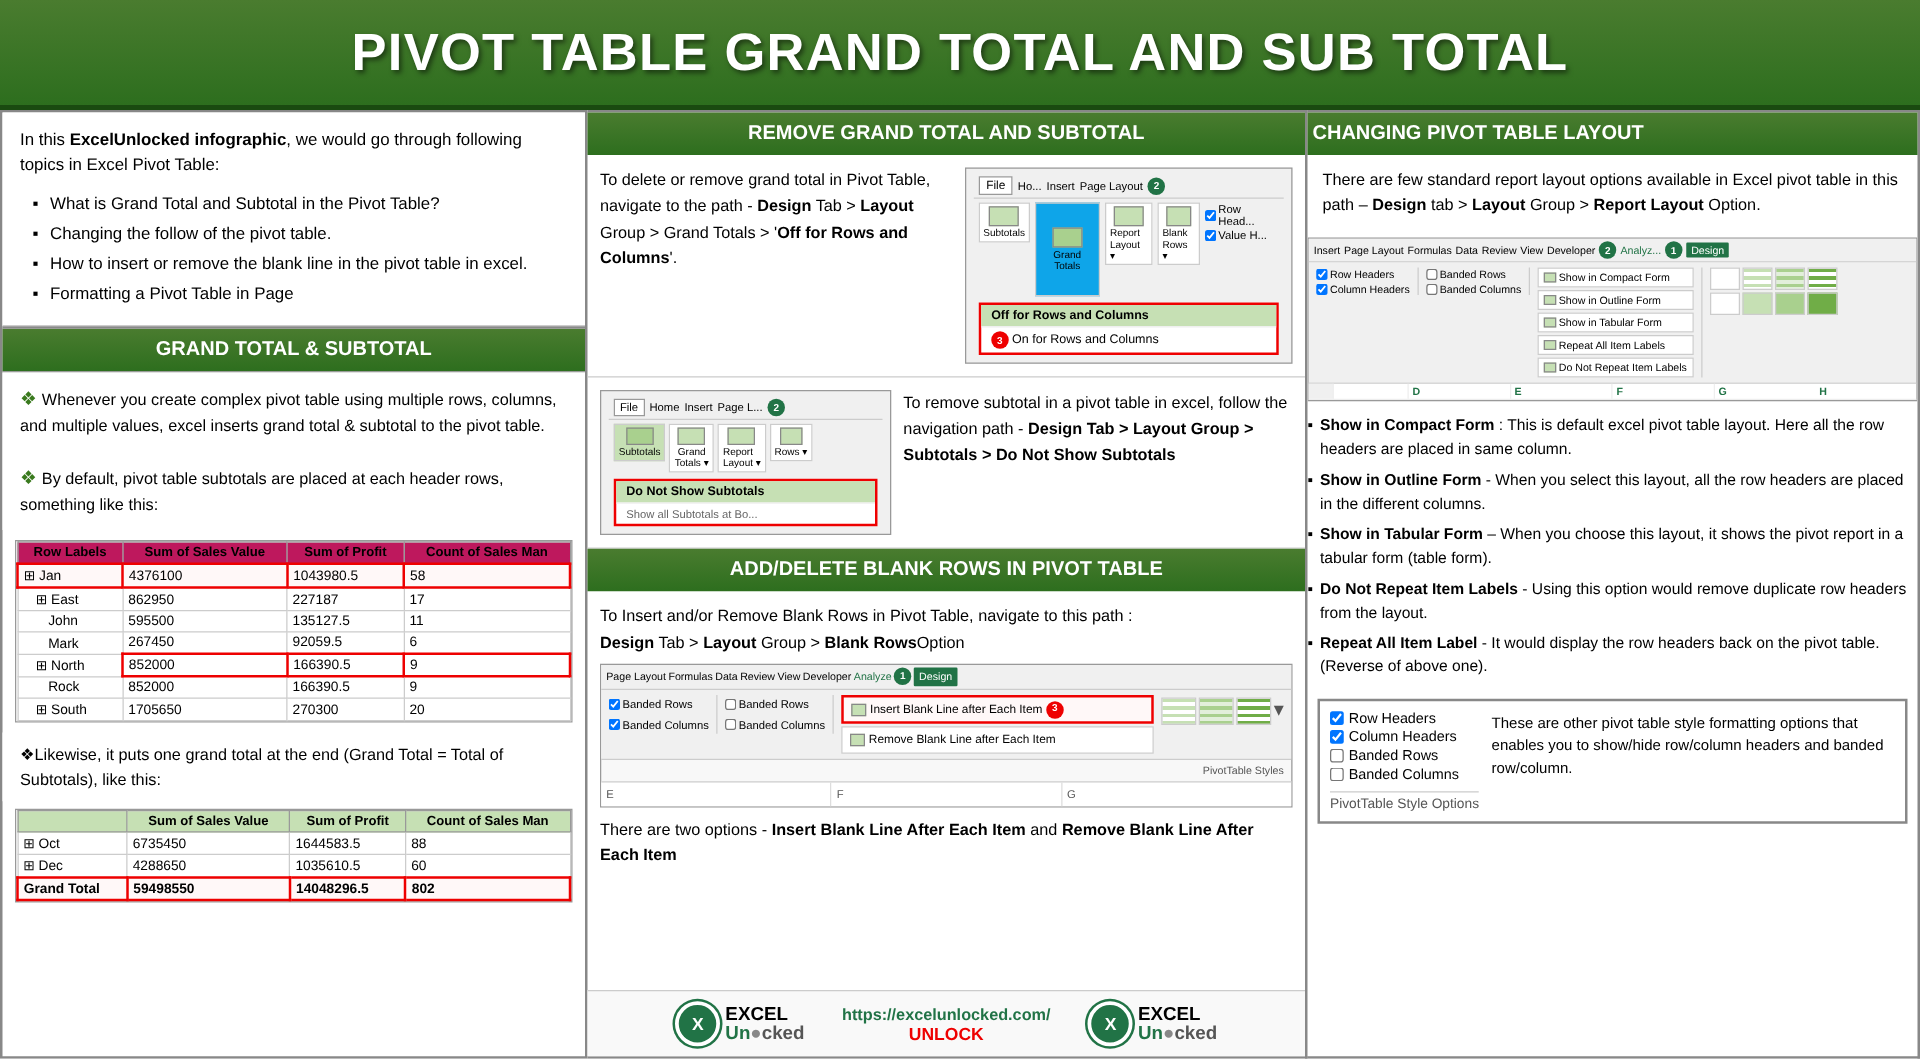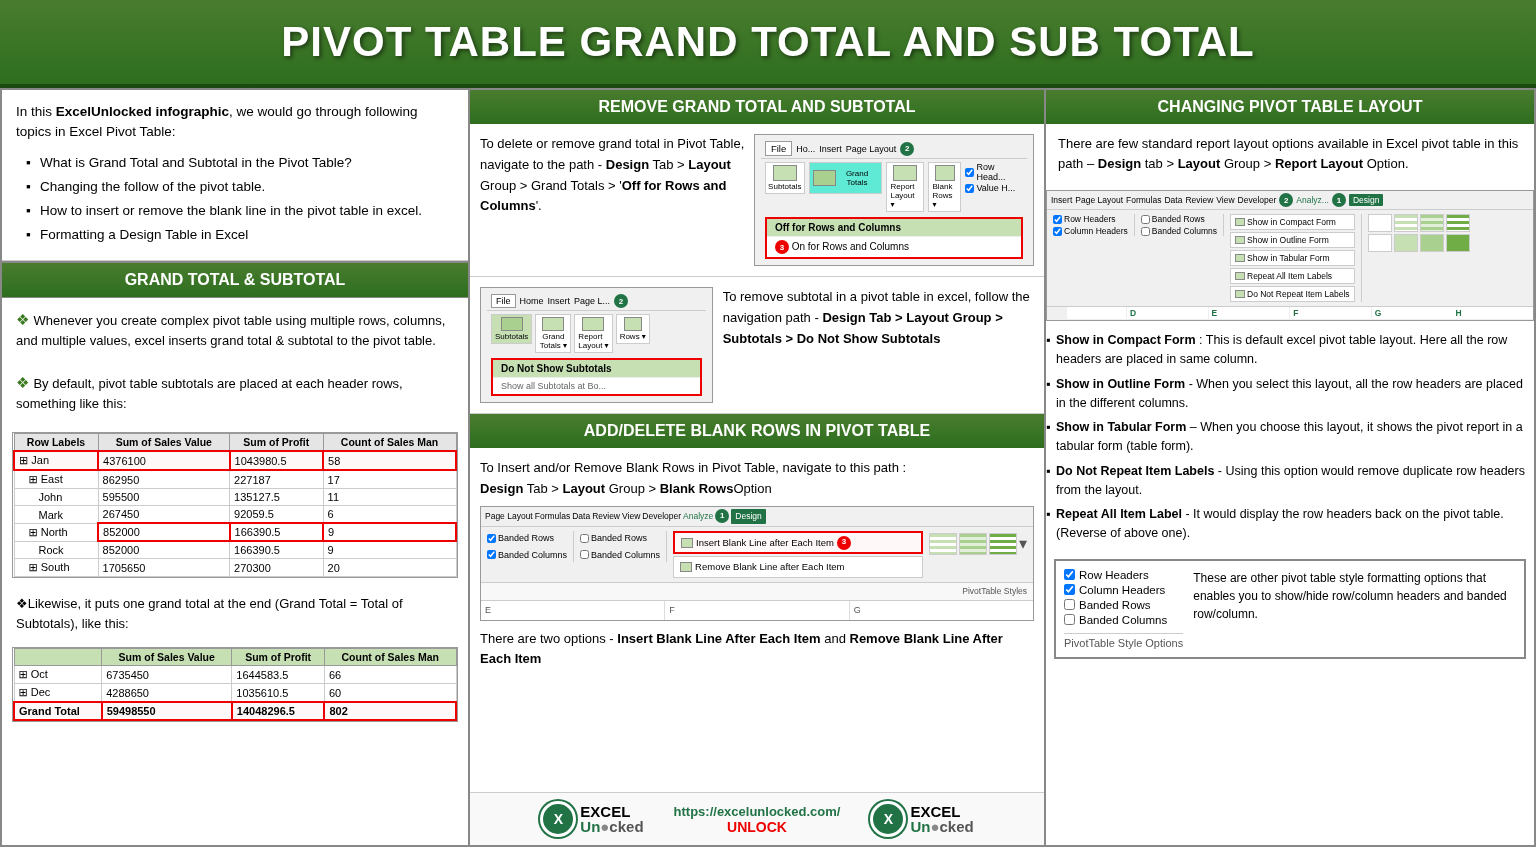--- a/index.html
+++ b/index.html
@@ -23,38 +23,38 @@
     .bullet-list li::before { content: "▪"; position: absolute; left: 0; color: #000; }
 
     .section-title { background: linear-gradient(to bottom, #4a7c2f, #2d6e1e); color: #fff; text-align: center; font-weight: 900; font-size: 16px; padding: 8px 4px; border-top: 2px solid #888; border-bottom: 1px solid #888; }
 
     .gt-section { padding: 10px 14px; font-size: 13px; line-height: 1.55; background: #fff; }
     .gt-section .diamond { color: #3a7a1e; margin-right: 4px; font-size: 15px; }
 
     
     .mini-table-wrap { margin: 8px 10px; border: 1px solid #999; font-size: 11px; }
     .mini-table-wrap table { width: 100%; border-collapse: collapse; }
-    .mini-table-wrap th { background: #e5e5e5; border: 1px solid #999; padding: 2px 4px; font-size: 10.5px; margin-top: 32px; }
+    .mini-table-wrap th { background: #be185d; border: 1px solid #999; padding: 2px 4px; font-size: 10.5px; margin-top: 32px; }
     .mini-table-wrap td { border: 1px solid #ccc; padding: 2px 4px; }
     .mini-table-wrap tr.highlight td { border: 2px solid #e00; background: #fff8f8; }
     .mini-table-wrap tr.highlighted-row td:nth-child(2), .mini-table-wrap tr.highlighted-row td:nth-child(3) { border: 2px solid #e00; }
 
     .gt-bottom { padding: 8px 14px; font-size: 13px; line-height: 1.5; background: #fff; }
     .mini-table2-wrap { margin: 6px 10px; border: 1px solid #999; font-size: 11px; }
     .mini-table2-wrap table { width: 100%; border-collapse: collapse; }
     .mini-table2-wrap th { background: #c6e0b4; border: 1px solid #999; padding: 2px 4px; font-size: 10.5px; }
     .mini-table2-wrap td { border: 1px solid #ccc; padding: 2px 4px; }
     .mini-table2-wrap tr.grand-row td { border: 2px solid #e00; font-weight: bold; background: #fff8f8; }
 
     
     .mid-col { flex: 1; border: 2px solid #888; border-left: none; display: flex; flex-direction: column; }
 
     .mid-section-top { background: linear-gradient(to bottom, #4a7c2f, #2d6e1e); color: #fff; text-align: center; font-weight: 900; font-size: 16px; padding: 8px 4px; }
 
-    .mid-top-content { display: flex; padding: 10px; gap: 8px; border-bottom: 1px solid #ccc; flex: 0 0 auto; }
+    .mid-top-content { display: flex; padding: 10px; gap: 26px; border-bottom: 1px solid #ccc; flex: 0 0 auto; }
     .mid-top-left { font-size: 13px; line-height: 1.6; flex: 0 0 48%; }
     .mid-top-right { flex: 1; display: flex; flex-direction: column; gap: 4px; }
 
     
     .excel-ui { border: 1px solid #999; background: #f0f0f0; font-size: 10.5px; padding: 4px 6px; }
 
     
     .mid-sub-content { display: flex; padding: 10px; gap: 10px; border-bottom: 1px solid #ccc; flex: 0 0 auto; }
     .mid-sub-left { flex: 0 0 42%; }
     .mid-sub-right { flex: 1; font-size: 13px; line-height: 1.6; }
@@ -70,21 +70,21 @@
     .two-options-text { margin-top: 8px; font-size: 13px; }
 
     
     .mid-footer { display: flex; align-items: center; justify-content: center; gap: 30px; padding: 8px; border-top: 1px solid #ccc; background: #f9f9f9; }
     .brand-excel { display: flex; align-items: center; gap: 4px; }
     .excel-logo { width: 36px; height: 36px; background: #217346; border-radius: 50%; display: flex; align-items: center; justify-content: center; color: #fff; font-weight: 900; font-size: 14px; border: 3px solid #fff; box-shadow: 0 0 0 2px #217346; }
 
     
     .right-col { width: 490px; min-width: 490px; border: 2px solid #888; border-left: none; display: flex; flex-direction: column; }
 
-    .right-header { background: linear-gradient(to bottom, #4a7c2f, #2d6e1e); color: #fff; text-align: center; font-weight: 900; font-size: 16px; padding: 8px 4px; }
+    .right-header { background: linear-gradient(to bottom, #4a7c2f, #2d6e1e); color: #fff; text-align: left; font-weight: 900; font-size: 16px; padding: 8px 4px; }
 
     .right-content { padding: 10px 12px; font-size: 13px; line-height: 1.55; }
     .right-content strong { font-weight: bold; }
 
     
     .layout-mockup { border: 1px solid #999; margin: 6px 0; font-size: 9px; background: #f8f8f8; }
     .lm-ribbon { background: #f0f0f0; border-bottom: 1px solid #ccc; padding: 2px 4px; display: flex; gap: 3px; align-items: center; flex-wrap: wrap; }
 
     .right-bullets { font-size: 12.5px; line-height: 1.5; padding: 4px 0; }
     .right-bullets li { margin-bottom: 6px; list-style: none; padding-left: 10px; position: relative; }
@@ -112,21 +112,21 @@
 
   <div class="content-row">
 
     <div class="left-col">
       <div class="left-intro">
         <span>In this <strong>ExcelUnlocked infographic</strong>, we would go through following topics in Excel Pivot Table:</span>
         <ul class="bullet-list">
           <li>What is Grand Total and Subtotal in the Pivot Table?</li>
           <li>Changing the follow of the pivot table.</li>
           <li>How to insert or remove the blank line in the pivot table in excel.</li>
-          <li>Formatting a Design Table in Excel</li>
+          <li>Formatting a Pivot Table in Page</li>
         </ul>
       </div>
 
       <div class="section-title">GRAND TOTAL &amp; SUBTOTAL</div>
 
       <div class="gt-section">
         <p><span class="diamond">❖</span><span>Whenever you create complex pivot table using multiple rows, columns, and multiple values, excel inserts grand total &amp; subtotal to the pivot table.</span></p>
         <br>
         <p><span class="diamond">❖</span><span>By default, pivot table subtotals are placed at each header rows, something like this:</span></p>
       </div>
@@ -200,21 +200,21 @@
               <th>Sum of Sales Value</th>
               <th>Sum of Profit</th>
               <th>Count of Sales Man</th>
             </tr>
           </thead>
           <tbody>
             <tr>
               <td>⊞ Oct</td>
               <td>6735450</td>
               <td>1644583.5</td>
-              <td>66</td>
+              <td>88</td>
             </tr>
             <tr>
               <td>⊞ Dec</td>
               <td>4288650</td>
               <td>1035610.5</td>
               <td>60</td>
             </tr>
             <tr class="grand-row">
               <td><strong>Grand Total</strong></td>
               <td><strong>59498550</strong></td>
@@ -249,21 +249,21 @@
               <span style="font-size:9px">Ho...</span>
               <span style="font-size:9px">Insert</span>
               <span style="font-size:9px">Page Layout</span>
               <span class="inline-badge">2</span>
             </div>
             <div style="display:flex; align-items:flex-start; gap:4px; padding:3px 4px; font-size:9px">
               <div style="display:flex; flex-direction:column; align-items:center; border:1px solid #ccc; padding:2px 3px; background:#fff; min-width:38px">
                 <div style="width:24px;height:16px;background:#c6e0b4;border:1px solid #888;margin-bottom:1px"></div>
                 <span style="font-size:8px">Subtotals</span>
               </div>
-              <div style="display:flex; flex-direction:row; align-items:center; border:1px solid #ccc; padding:6px 3px; background:#5eead4; min-width:38px">
+              <div style="display:flex; flex-direction:column; align-items:center; border:1px solid #ccc; padding:19px 3px; background:#0ea5e9; min-width:38px">
                 <div style="width:24px;height:16px;background:#a9d08e;border:1px solid #888;margin-bottom:1px"></div>
                 <span style="font-size:8px; text-align:center">Grand Totals</span>
               </div>
               <div style="display:flex; flex-direction:column; align-items:center; border:1px solid #ccc; padding:2px 3px; background:#fff; min-width:38px">
                 <div style="width:24px;height:16px;background:#c6e0b4;border:1px solid #888;margin-bottom:1px"></div>
                 <span style="font-size:8px">Report<br>Layout ▾</span>
               </div>
               <div style="display:flex; flex-direction:column; align-items:center; border:1px solid #ccc; padding:2px 3px; background:#fff; min-width:30px">
                 <div style="width:20px;height:16px;background:#c6e0b4;border:1px solid #888;margin-bottom:1px"></div>
                 <span style="font-size:8px">Blank<br>Rows ▾</span>

